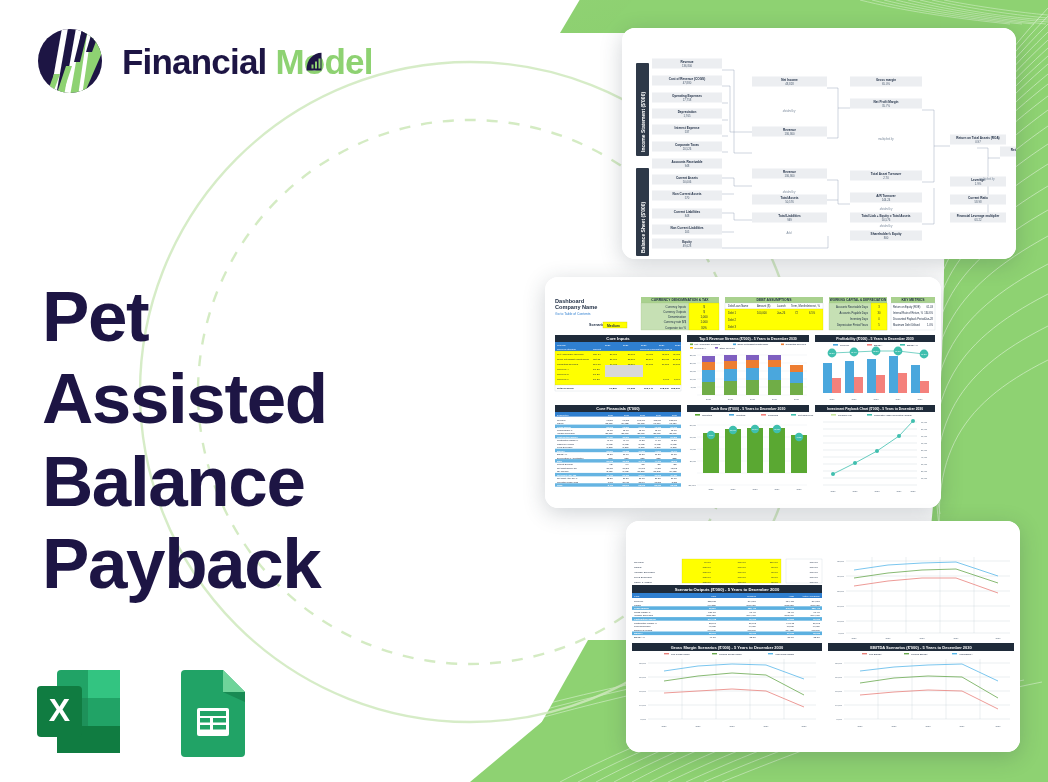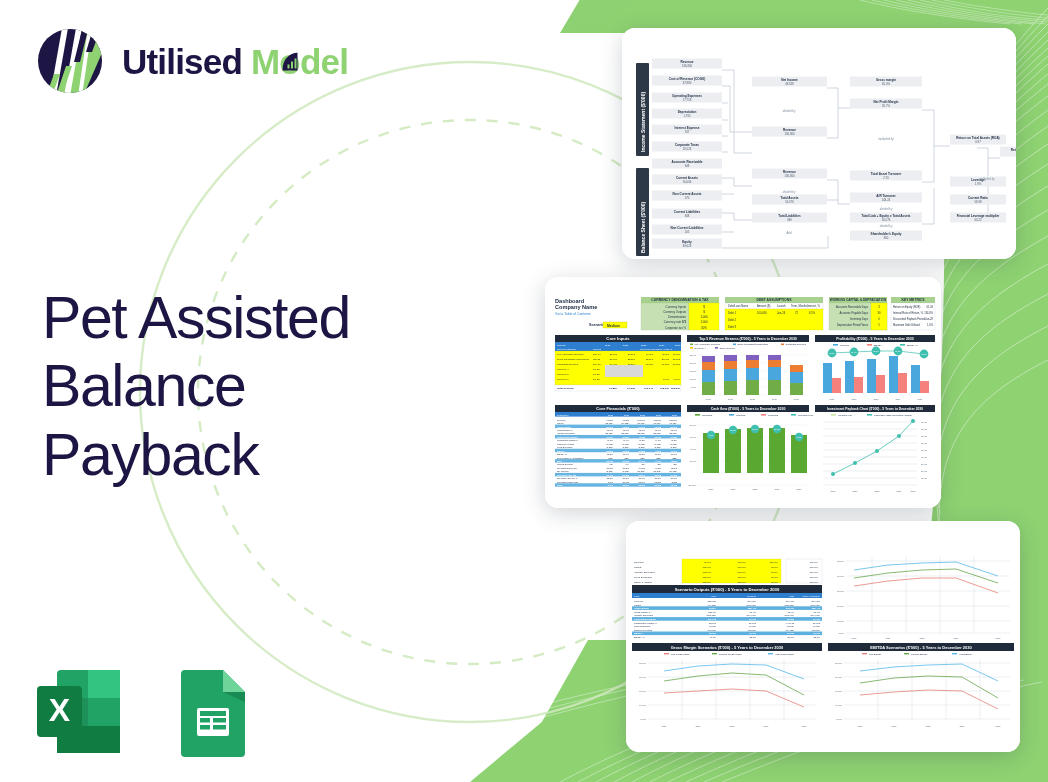--- a/index.html
+++ b/index.html
@@ -18,22 +18,22 @@
 
   .logo-row { position:absolute; left:32px; top:26px; display:flex; align-items:center; gap:14px; }
   .logo-mark { width:76px; height:70px; flex:0 0 auto; }
   .logo-text { font-size:35px; font-weight:700; letter-spacing:-0.8px; line-height:1; white-space:nowrap; }
   .logo-text .w1 { color:#1d1544; }
   .logo-text .w2 { color:#8ed272; }
   .logo-o { position:relative; display:inline-block; }
   .logo-o-glyph { position:absolute; left:50%; top:54%; transform:translate(-50%,-50%); width:17px; height:19px; }
 
   .page-title {
-    position:absolute; left:42px; top:284px;
-    font-size:59px; font-weight:400; line-height:1.16;
+    position:absolute; left:42px; top:276px;
+    font-size:71px; font-weight:700; line-height:1.16;
     color:#1d1544; letter-spacing:-1.4px;
     width:400px;
   }
 
   .app-icons { position:absolute; left:31px; top:664px; display:flex; gap:39px; }
   .app-icon { width:95px; height:95px; }
 
   
   .card {
     position:absolute; background:#ffffff;
@@ -147,21 +147,21 @@
         <path d="M44 2 L50 2 L38 70 L32 70 Z" fill="#ffffff"></path>
         <path d="M56 2 L60 2 L50 70 L46 70 Z" fill="#ffffff"></path>
 
         <path d="M50 4 L56 4 L48 36 L42 36 Z" fill="#1d1544"></path>
         <path d="M60 6 L66 10 L60 26 L54 26 Z" fill="#1d1544"></path>
 
         <path d="M22 48 L28 48 L20 70 L14 70 Z" fill="#8ed272"></path>
         <path d="M34 40 L40 40 L30 70 L24 70 Z" fill="#8ed272"></path>
       </g>
     </svg>
-    <div class="logo-text"><span class="w1">Utilised</span><span>&nbsp;</span><span class="w2">M</span><span class="w2 logo-o"><span>o</span><svg class="logo-o-glyph" viewBox="0 0 17 19">
+    <div class="logo-text"><span class="w1">Financial</span><span>&nbsp;</span><span class="w2">M</span><span class="w2 logo-o"><span>o</span><svg class="logo-o-glyph" viewBox="0 0 17 19">
             <path d="M1 18 C 1 6 8 1 16 0 L16 18 Z" fill="#1d1544"></path>
             <rect x="6" y="12" width="2" height="4" fill="#8ed272"></rect>
             <rect x="9.5" y="9" width="2" height="7" fill="#8ed272"></rect>
             <rect x="13" y="6" width="2" height="10" fill="#8ed272"></rect>
           </svg></span><span class="w2">del</span></div>
   </div>
 
   <h1 class="page-title"><span>Pet Assisted</span><br><span>Balance</span><br><span>Payback</span></h1>
 
   <div class="app-icons">

